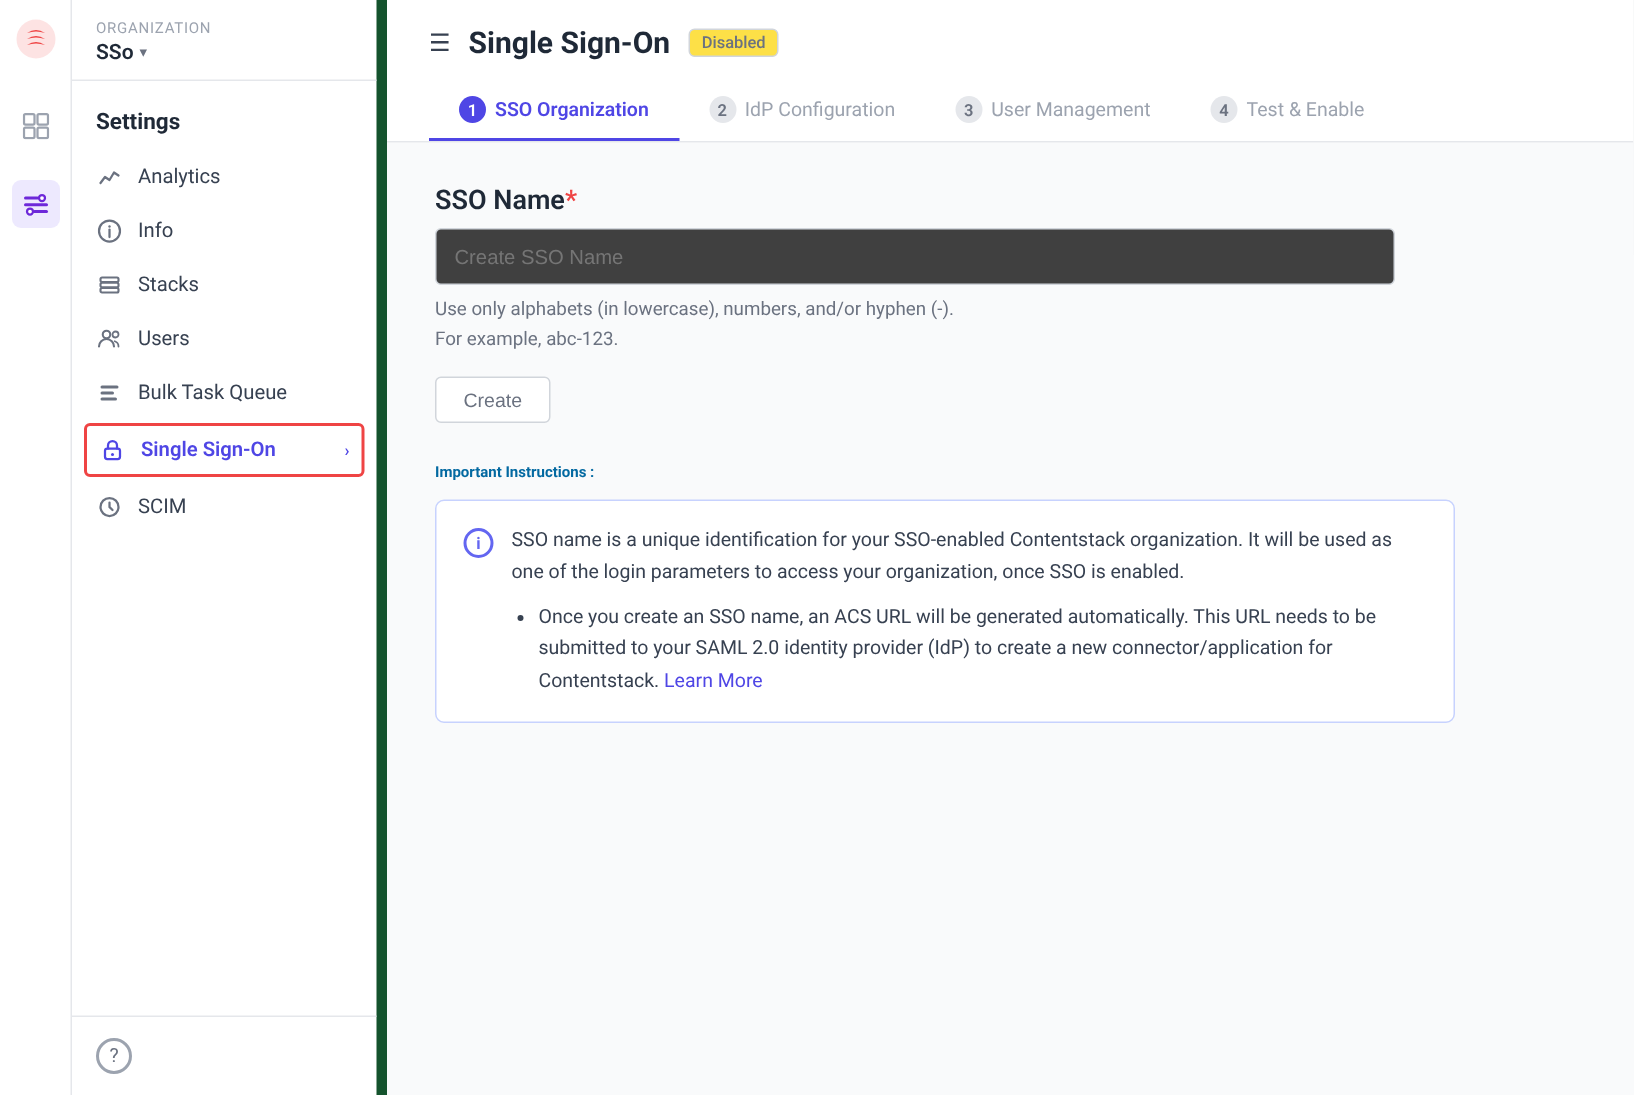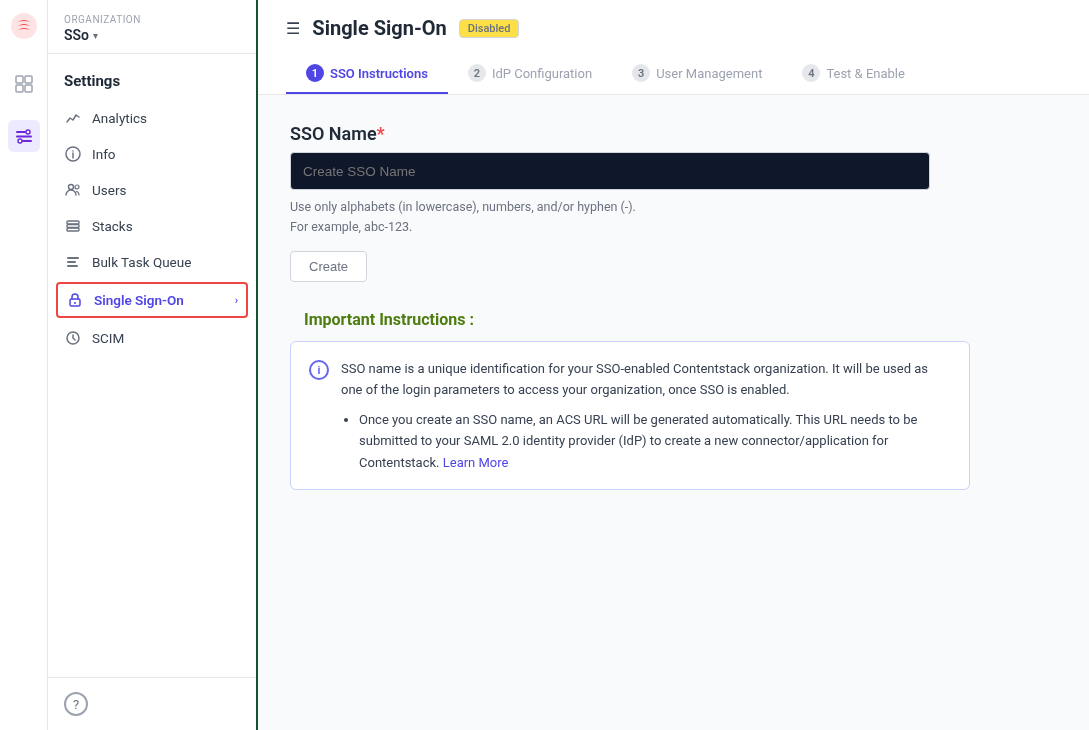--- a/index.html
+++ b/index.html
@@ -34,21 +34,21 @@
     }
     .icon-bar-item.active {
       background: #ede9fe;
       color: #6d28d9;
     }
 
     
     .sidebar {
       width: 210px;
       background: #fff;
-      border-right: 2px solid #14532d;
+      border-right: 7px solid #14532d;
       display: flex;
       flex-direction: column;
       flex-shrink: 0;
     }
     .sidebar-top {
       padding: 14px 16px 10px;
       border-bottom: 1px solid #e5e7eb;
     }
     .org-label {
       font-size: 10px;
@@ -226,47 +226,46 @@
     }
     .text-input {
       width: 100%;
       max-width: 640px;
       height: 38px;
       border: 1px solid #d1d5db;
       border-radius: 4px;
       padding: 0 12px;
       font-size: 13.5px;
       color: #9ca3af;
-      background: #0f172a;
+      background: #404040;
       outline: none;
     }
     .field-hint {
       font-size: 12.5px;
       color: #6b7280;
       margin-top: 7px;
       line-height: 1.6;
     }
     .create-btn {
       margin-top: 14px;
       padding: 7px 18px;
       background: #fff;
       border: 1px solid #d1d5db;
       border-radius: 4px;
       font-size: 13px;
       color: #6b7280;
       cursor: pointer;
     }
 
     .important-title {
-      font-size: 16px;
+      font-size: 10px;
       font-weight: 700;
-      color: #4d7c0f;
+      color: #0369a1;
       margin-top: 28px;
       margin-bottom: 12px;
-      margin-left: 14px;
     }
     .info-box {
       max-width: 680px;
       border: 1px solid #c7d2fe;
       border-radius: 6px;
       background: #fff;
       padding: 16px 18px;
       display: flex;
       gap: 12px;
     }
@@ -362,38 +361,38 @@
           <path d="M8 7v5" stroke="#6b7280" stroke-width="1.5" stroke-linecap="round"></path>
           <circle cx="8" cy="5" r="0.8" fill="#6b7280"></circle>
         </svg>
       </span>
       <span>Info</span>
     </div>
 
     <div class="nav-item">
       <span class="nav-icon">
         <svg width="16" height="16" viewBox="0 0 16 16" fill="none">
+          <rect x="2" y="10" width="12" height="3" rx="1" stroke="#6b7280" stroke-width="1.4"></rect>
+          <rect x="2" y="6.5" width="12" height="3" rx="1" stroke="#6b7280" stroke-width="1.4"></rect>
+          <rect x="2" y="3" width="12" height="3" rx="1" stroke="#6b7280" stroke-width="1.4"></rect>
+        </svg>
+      </span>
+      <span>Stacks</span>
+    </div>
+
+    <div class="nav-item">
+      <span class="nav-icon">
+        <svg width="16" height="16" viewBox="0 0 16 16" fill="none">
           <circle cx="6" cy="5" r="2.5" stroke="#6b7280" stroke-width="1.4"></circle>
           <path d="M1 13c0-2.76 2.24-5 5-5s5 2.24 5 5" stroke="#6b7280" stroke-width="1.4" stroke-linecap="round"></path>
           <circle cx="12" cy="5" r="2" stroke="#6b7280" stroke-width="1.2"></circle>
           <path d="M14 13c0-1.66-1-3-2.5-3.5" stroke="#6b7280" stroke-width="1.2" stroke-linecap="round"></path>
         </svg>
       </span>
       <span>Users</span>
-    </div>
-
-    <div class="nav-item">
-      <span class="nav-icon">
-        <svg width="16" height="16" viewBox="0 0 16 16" fill="none">
-          <rect x="2" y="10" width="12" height="3" rx="1" stroke="#6b7280" stroke-width="1.4"></rect>
-          <rect x="2" y="6.5" width="12" height="3" rx="1" stroke="#6b7280" stroke-width="1.4"></rect>
-          <rect x="2" y="3" width="12" height="3" rx="1" stroke="#6b7280" stroke-width="1.4"></rect>
-        </svg>
-      </span>
-      <span>Stacks</span>
     </div>
 
     <div class="nav-item">
       <span class="nav-icon">
         <svg width="16" height="16" viewBox="0 0 16 16" fill="none">
           <rect x="2" y="3" width="12" height="2" rx="1" fill="#6b7280"></rect>
           <rect x="2" y="7" width="9" height="2" rx="1" fill="#6b7280"></rect>
           <rect x="2" y="11" width="11" height="2" rx="1" fill="#6b7280"></rect>
         </svg>
       </span>
@@ -432,21 +431,21 @@
   <div class="main-header">
     <div class="main-title-row">
       <span class="hamburger-icon">☰</span>
       <h1 class="main-title">Single Sign-On</h1>
       <span class="disabled-badge">Disabled</span>
     </div>
     <div class="tabs-row">
 
       <div class="tab active">
         <span class="tab-number">1</span>
-        <span>SSO Instructions</span>
+        <span>SSO Organization</span>
       </div>
 
       <div class="tab">
         <span class="tab-number">2</span>
         <span>IdP Configuration</span>
       </div>
 
       <div class="tab">
         <span class="tab-number">3</span>
         <span>User Management</span>

